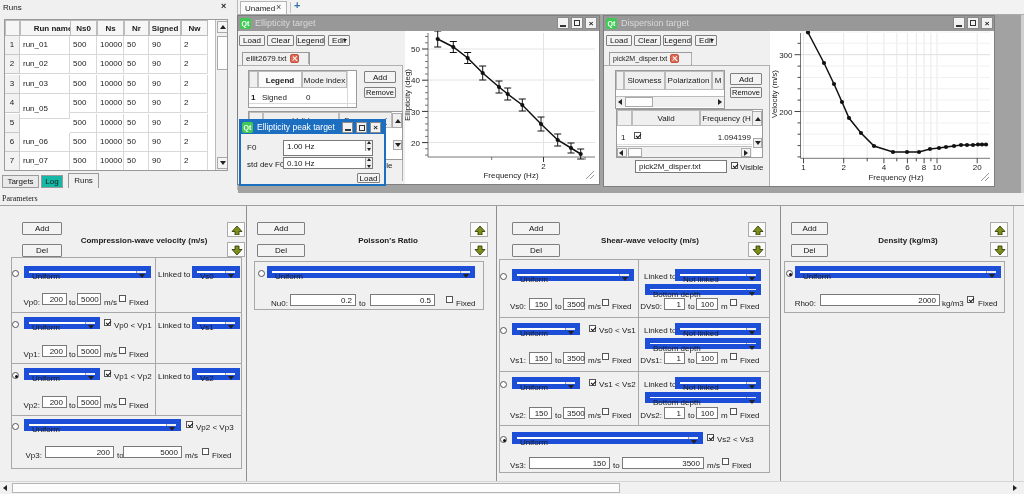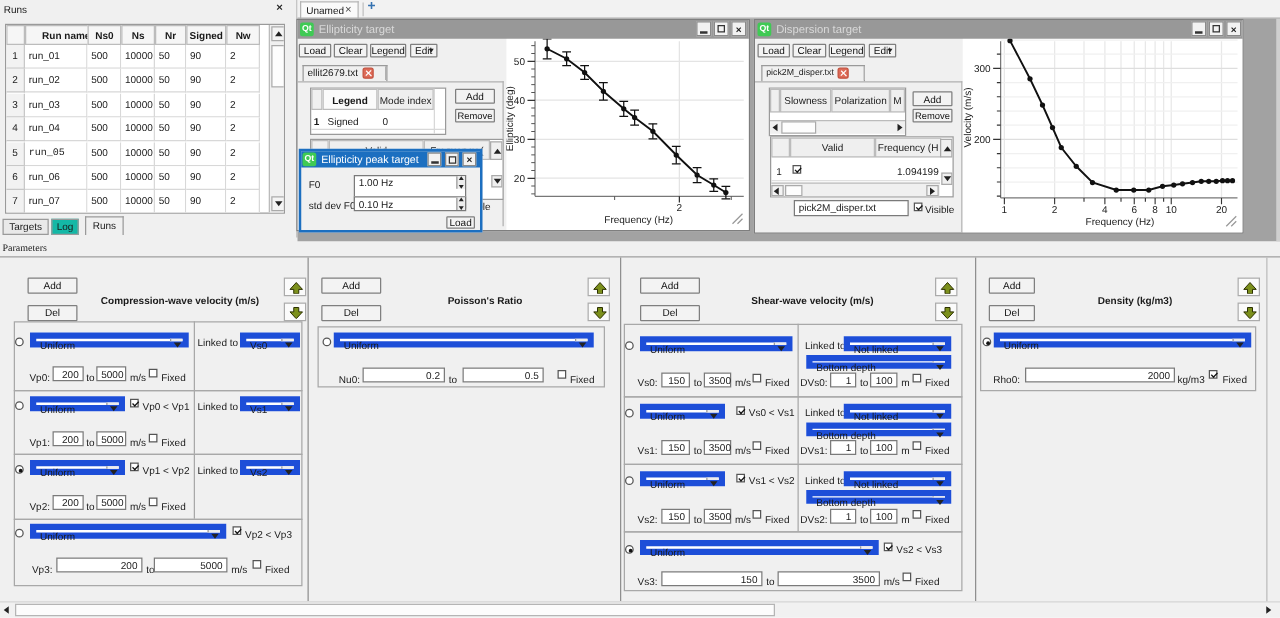--- a/index.html
+++ b/index.html
@@ -81,21 +81,21 @@
 <div class="tc" style="left:144px;top:55px;width:32px;height:19px;line-height:18px;padding-left:3px;">90</div>
 <div class="tc" style="left:176px;top:55px;width:27px;height:19px;line-height:18px;padding-left:3px;">2</div>
 <div class="abs" style="left:0px;top:74px;width:15px;height:19px;background:#f2f2f2;border-right:1px solid #c8c8c8;border-bottom:1px solid #c8c8c8;text-align:center;line-height:18px;">4</div>
 <div class="tc" style="left:15px;top:74px;width:50px;height:19px;line-height:18px;padding-left:3px;">run_04</div>
 <div class="tc" style="left:65px;top:74px;width:27px;height:19px;line-height:18px;padding-left:3px;">500</div>
 <div class="tc" style="left:92px;top:74px;width:27px;height:19px;line-height:18px;padding-left:3px;">10000</div>
 <div class="tc" style="left:119px;top:74px;width:25px;height:19px;line-height:18px;padding-left:3px;">50</div>
 <div class="tc" style="left:144px;top:74px;width:32px;height:19px;line-height:18px;padding-left:3px;">90</div>
 <div class="tc" style="left:176px;top:74px;width:27px;height:19px;line-height:18px;padding-left:3px;">2</div>
 <div class="abs" style="left:0px;top:94px;width:15px;height:19px;background:#f2f2f2;border-right:1px solid #c8c8c8;border-bottom:1px solid #c8c8c8;text-align:center;line-height:18px;">5</div>
-<div class="tc" style="left:15px;top:94px;width:50px;height:19px;line-height:18px;padding-left:3px;font-family:Liberation Mono, monospace;">run_05</div>
+<div class="tc" style="left:15px;top:80px;width:50px;height:19px;line-height:18px;padding-left:3px;">run_05</div>
 <div class="tc" style="left:65px;top:94px;width:27px;height:19px;line-height:18px;padding-left:3px;">500</div>
 <div class="tc" style="left:92px;top:94px;width:27px;height:19px;line-height:18px;padding-left:3px;">10000</div>
 <div class="tc" style="left:119px;top:94px;width:25px;height:19px;line-height:18px;padding-left:3px;">50</div>
 <div class="tc" style="left:144px;top:94px;width:32px;height:19px;line-height:18px;padding-left:3px;">90</div>
 <div class="tc" style="left:176px;top:94px;width:27px;height:19px;line-height:18px;padding-left:3px;">2</div>
 <div class="abs" style="left:0px;top:113px;width:15px;height:19px;background:#f2f2f2;border-right:1px solid #c8c8c8;border-bottom:1px solid #c8c8c8;text-align:center;line-height:18px;">6</div>
 <div class="tc" style="left:15px;top:113px;width:50px;height:19px;line-height:18px;padding-left:3px;">run_06</div>
 <div class="tc" style="left:65px;top:113px;width:27px;height:19px;line-height:18px;padding-left:3px;">500</div>
 <div class="tc" style="left:92px;top:113px;width:27px;height:19px;line-height:18px;padding-left:3px;">10000</div>
 <div class="tc" style="left:119px;top:113px;width:25px;height:19px;line-height:18px;padding-left:3px;">50</div>
@@ -435,21 +435,21 @@
   <div class="qt" style="left:1px;top:1px;">Qt</div>
   <div class="lbl" style="left:16px;top:2px;color:#fff;font-size:8.5px;">Ellipticity peak target</div>
   <div class="titlebtn" style="left:101px;top:1px;width:11px;height:11px;">
         <div class="abs" style="left:2px;top:6px;width:6px;height:2px;background:#333;"></div>
       </div>
   <div class="titlebtn" style="left:115px;top:1px;width:11px;height:11px;">
         <div class="abs" style="left:2px;top:2px;width:6px;height:6px;border:1px solid #333;"></div>
       </div>
   <div class="titlebtn" style="left:129px;top:1px;width:11px;height:11px;font-size:8px;line-height:10px;font-weight:bold;">×</div>
   <div class="lbl" style="left:6px;top:22px;">F0</div>
-  <div class="inp" style="left:42px;top:19px;width:90px;height:27px;">1.00 Hz</div>
+  <div class="inp" style="left:42px;top:19px;width:90px;height:16px;">1.00 Hz</div>
   <div class="abs" style="left:124px;top:20px;width:7px;height:10px;background:#ededed;border-left:1px solid #999;">
     <div class="tri-u" style="left:1px;top:0px;border-left-width:2.5px;border-right-width:2.5px;border-bottom-width:3px;"></div>
     <div class="tri-d" style="left:1px;bottom:0px;border-left-width:2.5px;border-right-width:2.5px;border-top-width:3px;"></div>
   </div>
   <div class="lbl" style="left:6px;top:39px;">std dev F0</div>
   <div class="inp" style="left:42px;top:36px;width:90px;height:12px;">0.10 Hz</div>
   <div class="abs" style="left:124px;top:37px;width:7px;height:10px;background:#ededed;border-left:1px solid #999;">
     <div class="tri-u" style="left:1px;top:0px;border-left-width:2.5px;border-right-width:2.5px;border-bottom-width:3px;"></div>
     <div class="tri-d" style="left:1px;bottom:0px;border-left-width:2.5px;border-right-width:2.5px;border-top-width:3px;"></div>
   </div>

